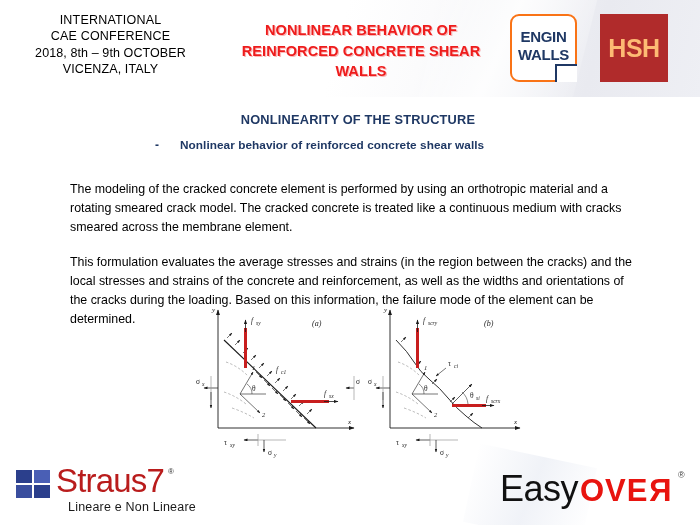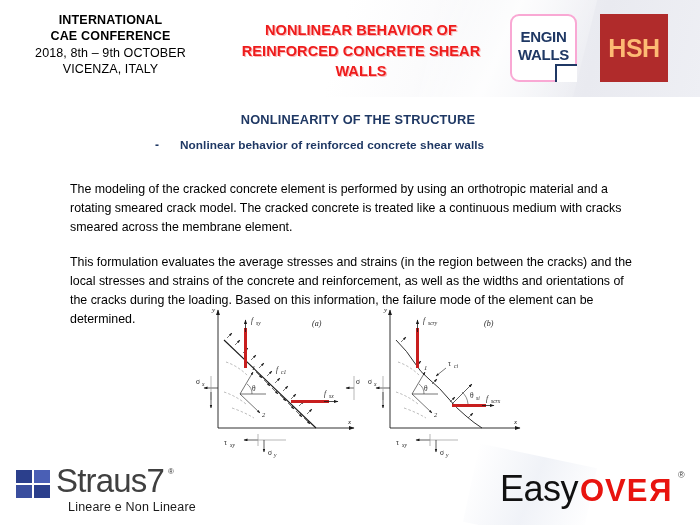--- a/index.html
+++ b/index.html
@@ -47,21 +47,21 @@
   
   .conf {
     position: absolute;
     left: 8px; top: 12px;
     width: 205px;
     text-align: center;
     color: #000000;
     line-height: 1.30;
   }
   .conf .l1, .conf .l2 {
-    font-weight: bold;
+    font-weight: normal;
     font-size: 12.5px;
     letter-spacing: 0.2px;
   }
   .conf .l3, .conf .l4 {
     font-weight: normal;
     font-size: 12.5px;
     letter-spacing: 0.1px;
   }
 
   
@@ -76,21 +76,21 @@
     color: #ee1c1c;
     text-shadow: 1.2px 1.2px 0 rgba(238,28,28,0.30);
     letter-spacing: 0.1px;
   }
 
   
   .enginsoft {
     position: absolute;
     left: 510px; top: 14px;
     width: 67px; height: 68px;
-    border: 2px solid #f9a8d4;
+    border: 2px solid #f97316;
     border-radius: 9px;
     box-sizing: border-box;
     background: #ffffff;
   }
   .enginsoft .es-text {
     position: absolute;
     left: 0; top: 12px;
     width: 100%;
     text-align: center;
     color: #1f3864;
@@ -196,21 +196,21 @@
   }
   .straus .sq.a { left: 0;  top: 0;  background: #2b3f8c; }
   .straus .sq.b { left: 18px; top: 0;  background: #4a5fb5; }
   .straus .sq.c { left: 0;  top: 15px; background: #3a4e9e; }
   .straus .sq.d { left: 18px; top: 15px; background: #2b3f8c; }
   .straus .word {
     position: absolute;
     left: 40px; top: -4px;
     font-family: "Liberation Sans", sans-serif;
     font-size: 33px;
-    color: #404040;
+    color: #b91c1c;
     letter-spacing: -0.8px;
   }
   .straus .reg {
     position: absolute;
     left: 152px; top: 1px;
     font-size: 8px;
     color: #333333;
   }
   .straus .tag {
     position: absolute;

